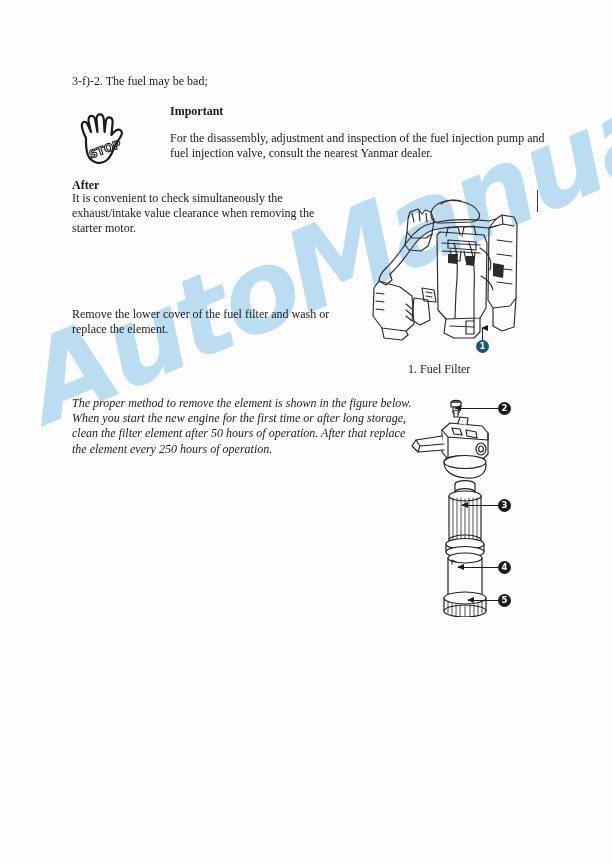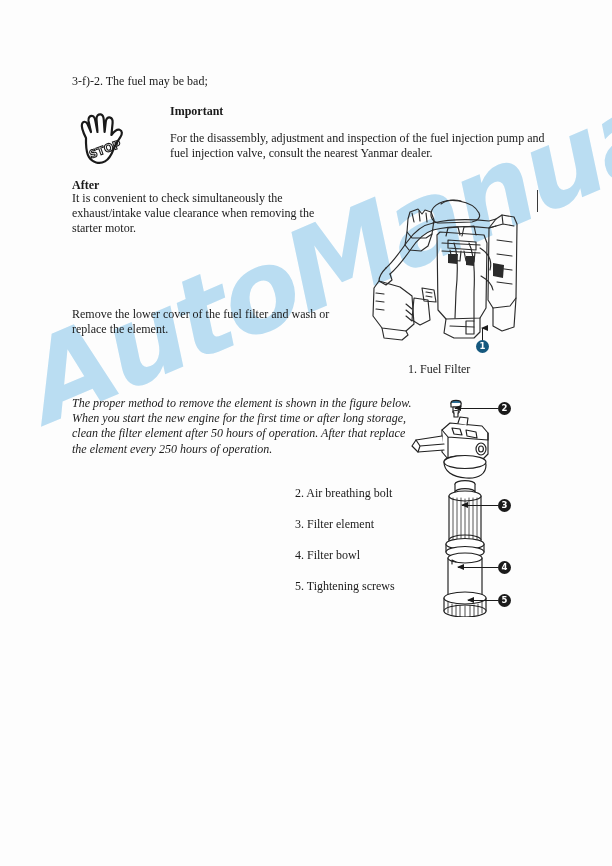--- a/index.html
+++ b/index.html
@@ -186,26 +186,20 @@
 
   <div class="txt bold" id="note-h">After</div>
   <div class="txt" id="note-b">It is convenient to check simultaneously the exhaust/intake value clearance when removing the starter motor.</div>
 
   <div class="txt" id="step4-b">Remove the lower cover of the fuel filter and wash or replace the element.</div>
 
   <div class="txt" id="cap-fuel">1. Fuel Filter</div>
 
   <div class="txt" id="para-method">The proper method to remove the element is shown in the figure below. When you start the new engine for the first time or after long storage, clean the filter element after 50 hours of operation. After that replace the element every 250 hours of operation.</div>
 
-  <div class="txt" id="parts-list">
-    <div>2. Air breathing bolt</div>
-    <div>3. Filter element</div>
-    <div>4. Filter bowl</div>
-    <div>5. Tightening screws</div>
-  </div>
 
   <div id="fig-engine">
     <svg viewBox="0 0 172 165" width="172" height="165" aria-hidden="true">
       <g fill="none" stroke="#2b2b2b" stroke-width="1.15" stroke-linejoin="round" stroke-linecap="round">
 
         <path d="M70 22 C74 14 86 11 97 13 C106 14.5 114 19 117 25
                  C119 29 116 33 110 34 L78 35 C71 35 67 29 70 22 Z"></path>
         <path d="M79 16 C84 12 92 11 99 13"></path>
 
         <path d="M46 31 L48 24 L56 21 L60 26 L63 22 L69 24 L72 32 L70 46

